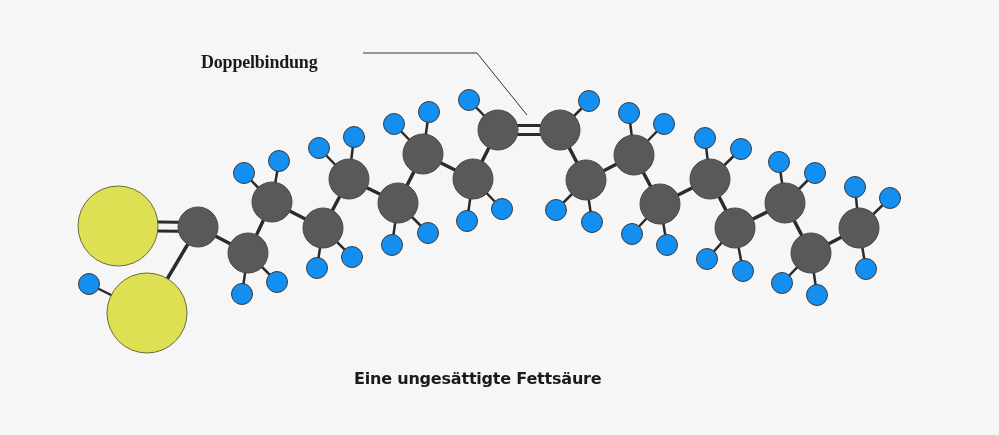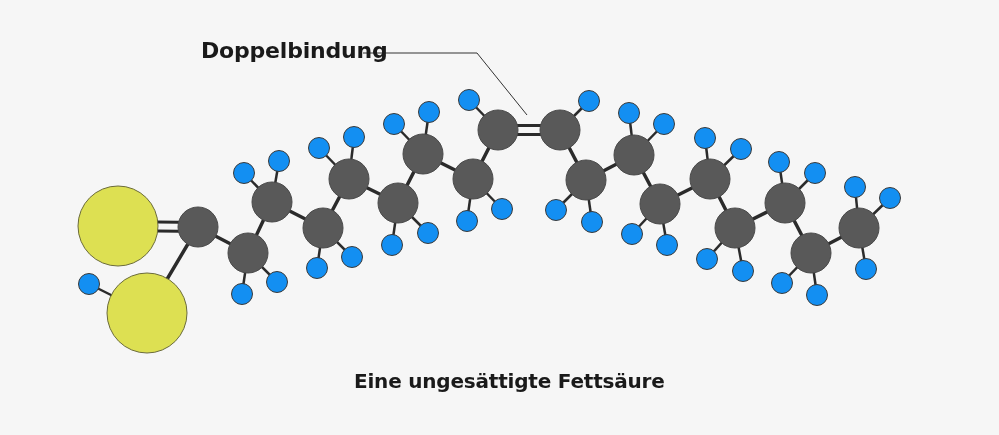--- a/index.html
+++ b/index.html
@@ -12,24 +12,24 @@
   }
   #diagram { position: absolute; left: 0; top: 0; }
   .label {
     position: absolute;
     color: #1a1a1a;
     font-weight: 600;
     white-space: nowrap;
     letter-spacing: -0.2px;
   }
   #label-double {
-    left: 201px; top: 38px; font-size: 22px;
+    left: 201px; top: 52px; font-size: 18px; font-family: Liberation Serif, serif;
   }
   #caption {
-    left: 354px; top: 369px; font-size: 20px;
+    left: 354px; top: 369px; font-size: 16px;
   }
 </style>
 </head>
 <body>
 
 <svg id="diagram" width="999" height="435" viewBox="0 0 999 435" xmlns="http://www.w3.org/2000/svg">
   <g id="leader">
       <polyline points="363,53 477,53 527,115" fill="none" stroke="#333333" stroke-width="1"></polyline>
     </g>
   <g id="bonds">

